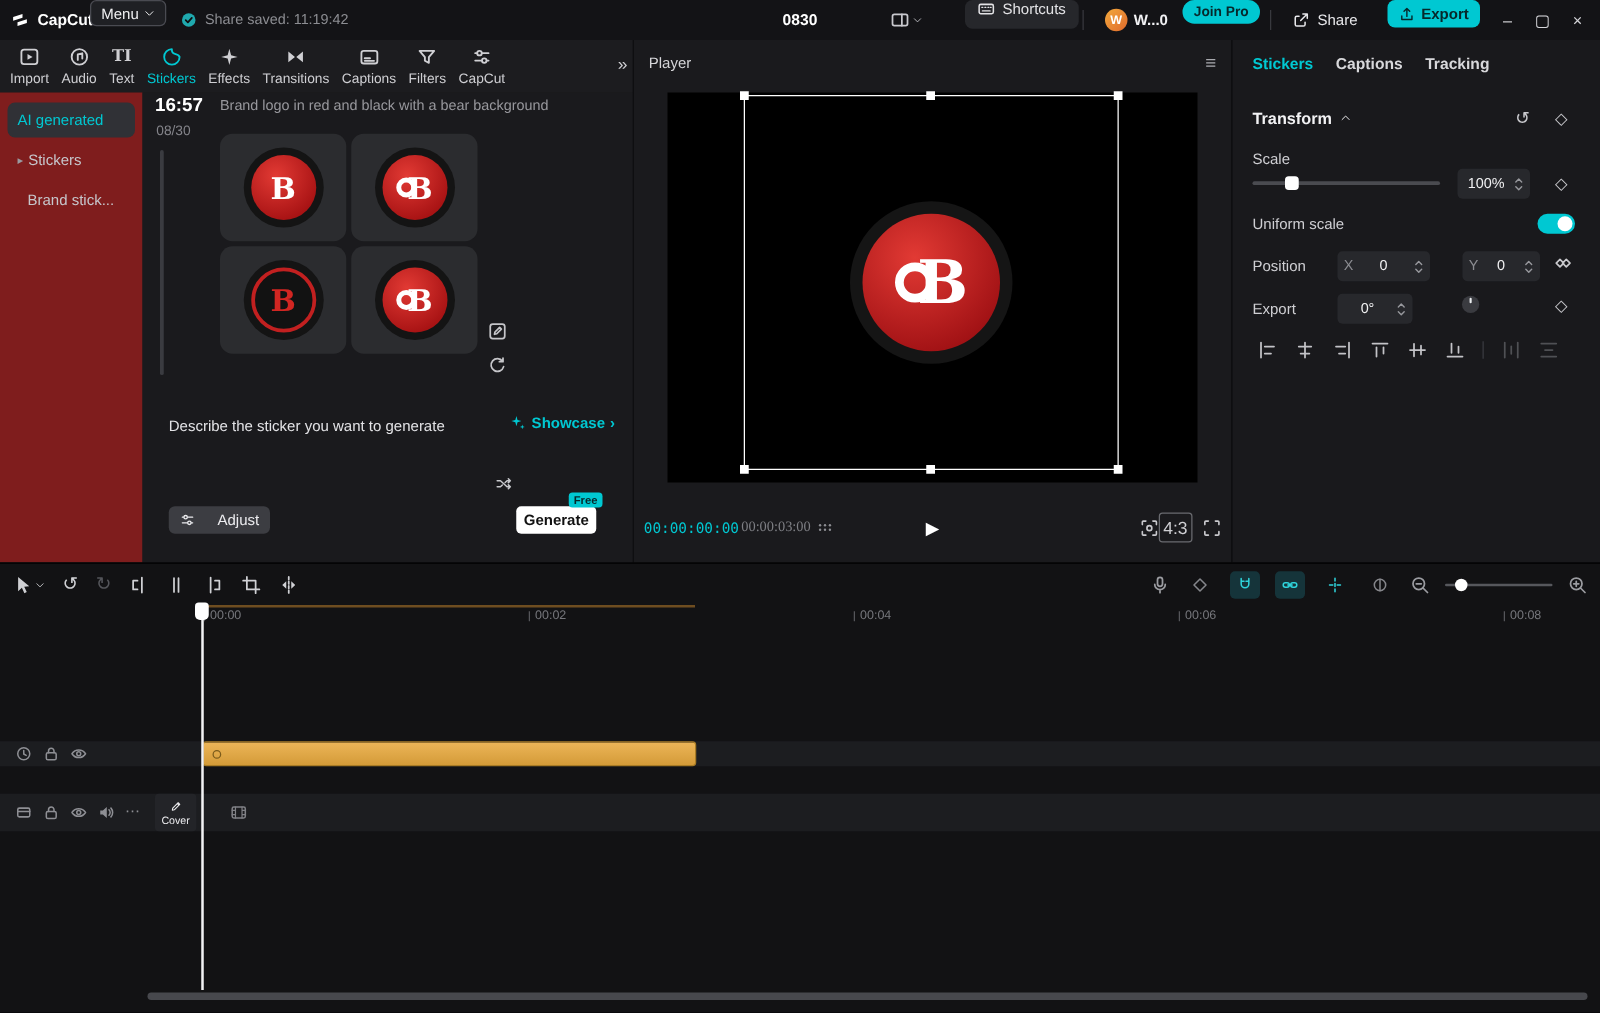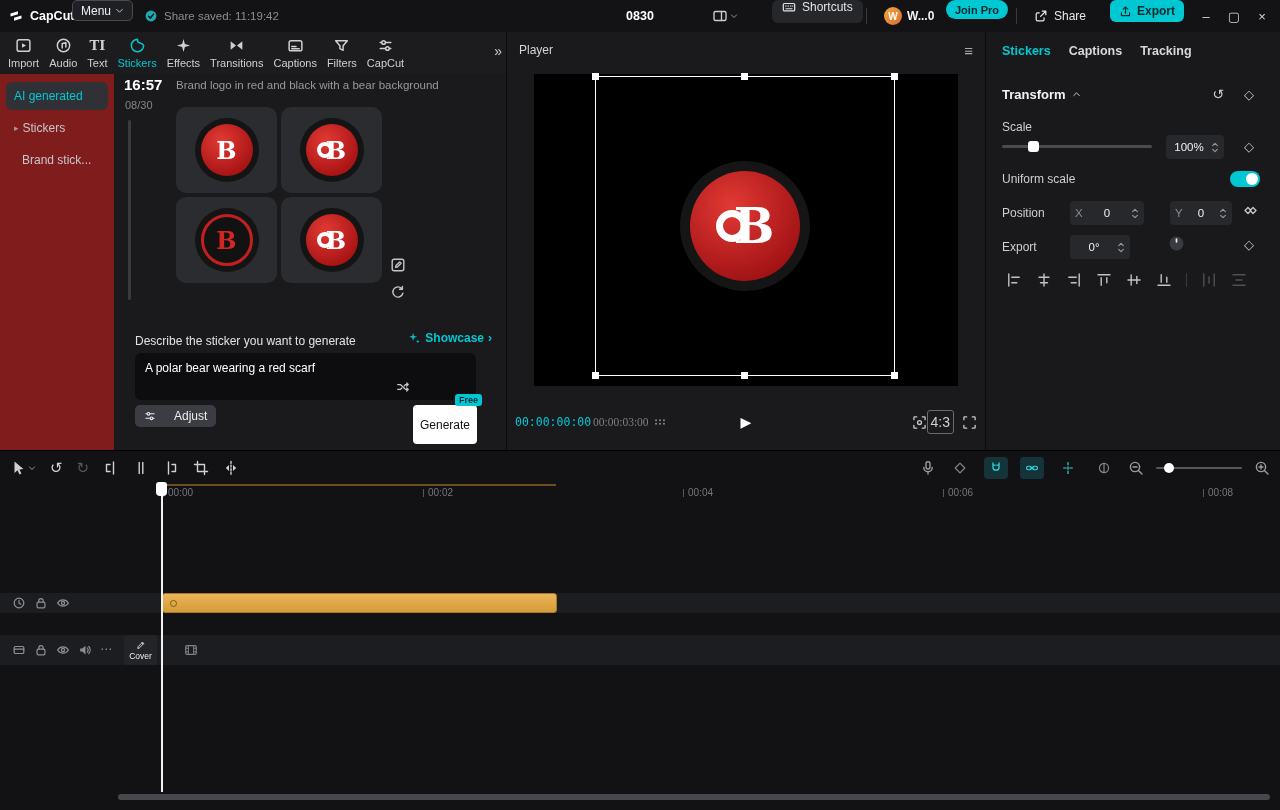--- a/index.html
+++ b/index.html
@@ -53,21 +53,21 @@
   .logo-mini .b{font-family:"DejaVu Serif",serif;font-weight:bold;font-size:24px;color:#fff}
   .logo-mini .ring{width:16px;height:16px;border:4px solid #fff;border-radius:50%;margin-right:-7px}
   .logo-mini.dark .red{background:#121212;border:3px solid #c22020}
   .logo-mini.dark .b{color:#d22622}
   .side-actions{position:absolute;left:276px;top:183px;display:flex;flex-direction:column;gap:11px;color:#c5c5c9}
   .prompt-label{position:absolute;left:21px;top:260px;font-size:12px;color:#e3e3e6}
   .showcase{position:absolute;right:14px;top:257px;display:flex;align-items:center;gap:4px;color:#00c8d2;font-size:12px;font-weight:bold}
   .prompt-box{position:absolute;left:21px;top:279px;width:341px;height:47px;background:#0d0d0f;border-radius:6px;padding:8px 10px;font-size:12px;color:#fff}
   .shuffle{position:absolute;right:96px;top:306px;color:#c8c9cd}
   .adjust-btn{position:absolute;left:21px;top:331px;height:22px;background:#3c3d42;border-radius:5px;padding:0 9px;display:flex;align-items:center;gap:18px;color:#ececef;font-size:12px}
-  .generate-btn{position:absolute;left:299px;top:331px;width:64px;height:39px;background:#fff;border-radius:4px;color:#111;font-weight:normal;font-size:12px;display:flex;align-items:center;justify-content:center}
+  .generate-btn{position:absolute;left:299px;top:331px;width:64px;height:22px;background:#fff;border-radius:4px;color:#111;font-weight:bold;font-size:12px;display:flex;align-items:center;justify-content:center}
   .free-badge{position:absolute;left:341px;top:320px;background:#00c8d2;color:#06282b;font-size:9px;font-weight:bold;border-radius:3px;padding:1px 4px}
 
   
   .player-panel{position:absolute;top:32px;left:507px;width:478px;height:418px;background:#1a1a1d}
   .player-header{position:absolute;top:0;left:0;right:0;height:36px;display:flex;align-items:center;padding:0 12px;color:#d5d5d8;font-size:12px}
   .player-menu{margin-left:auto;color:#a9aaaf;font-size:15px}
   .video{position:absolute;left:27px;top:42px;width:424px;height:312px;background:#000}
   .selbox{position:absolute;left:61px;top:2px;width:300px;height:300px;border:1.5px solid #fff}
   .handle{position:absolute;width:7px;height:7px;background:#fff}
   .h-tl{left:-4px;top:-4px}.h-tm{left:calc(50% - 4px);top:-4px}.h-tr{right:-4px;top:-4px}
@@ -382,23 +382,20 @@
         <div class="prompt-label">Describe the sticker you want to generate</div>
         <div class="showcase">
           <span>
               <svg class="ic" style="width:14px;height:14px" viewBox="0 0 16 16">
                 <path d="M7 2l1 3.6L11.6 6.7 8 7.8 7 11.4 6 7.8 2.4 6.7 6 5.6zM12.4 9.8l.5 1.7 1.7.5-1.7.5-.5 1.7-.5-1.7-1.7-.5 1.7-.5z" fill="currentColor" stroke="none"></path>
               </svg>
             </span>
           <span>Showcase</span>
           <span class="glyph">›</span>
         </div>
-        <div class="prompt-box">
-          <span>A polar bear wearing a red scarf</span>
-        </div>
         <span class="shuffle">
             <svg class="ic" style="width:14px;height:14px" viewBox="0 0 16 16">
               <path d="M2 5.2h3L11 10.8h3M2 10.8h3l1.7-1.6M9.3 6.8L11 5.2h3M12.2 3.4l1.8 1.8-1.8 1.8M12.2 9l1.8 1.8-1.8 1.8"></path>
             </svg>
           </span>
         <div class="adjust-btn">
           <span>
               <svg class="ic" style="width:12px;height:12px" viewBox="0 0 16 16">
                 <path d="M2.5 5h11M2.5 11h11"></path>
                 <circle cx="6" cy="5" r="1.8" fill="#3c3d42"></circle>

